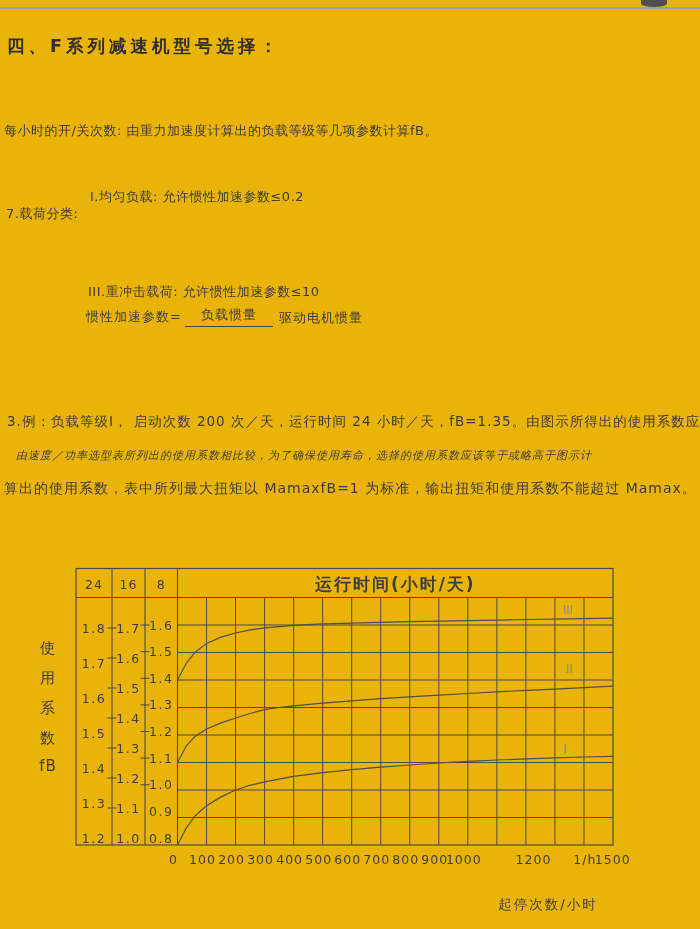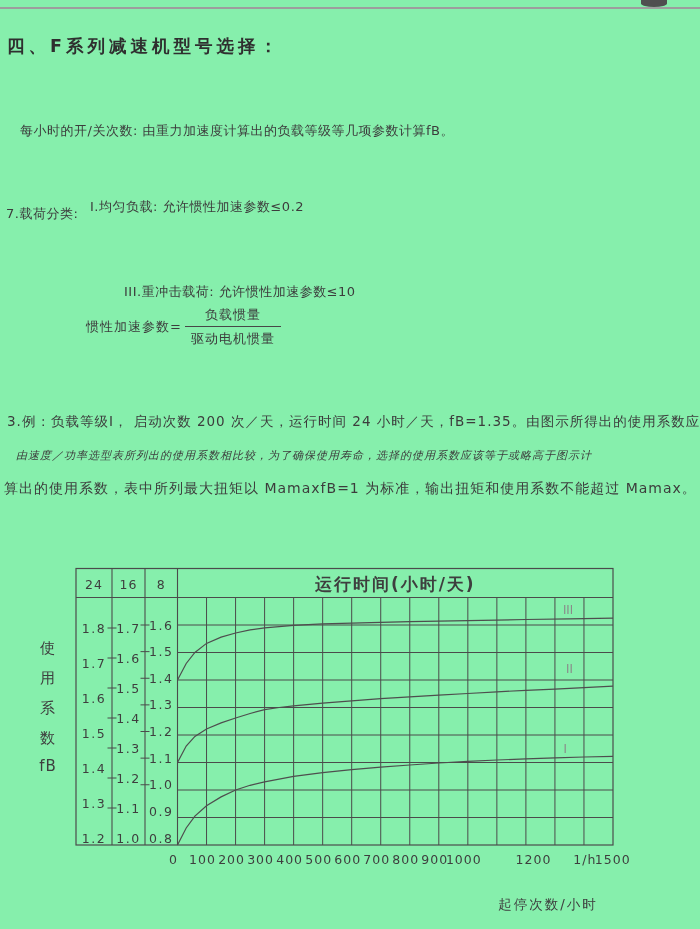--- a/index.html
+++ b/index.html
@@ -1,47 +1,47 @@
 <!DOCTYPE html>
 <html><head>
 <meta charset="utf-8">
 <style>
   html,body{margin:0;padding:0;}
   body{background:#e8e8e8;}
   .page{
     position:relative;
     width:700px;height:929px;
     margin:0 auto;
-    background:#86efac;
+    background:#eab308;
     overflow:hidden;
     font-family:"DejaVu Sans",sans-serif;
     color:#3c3c3c;
   }
   .toprule{position:absolute;left:0;top:7px;width:700px;height:2px;background:#9d9d9d;}
   .notch{position:absolute;left:641px;top:0;width:26px;height:7px;background:#4f4f4f;border-radius:0 0 50% 50%;}
   .title{
     position:absolute;left:7px;top:34px;margin:0;
     font-size:17.5px;font-weight:bold;letter-spacing:4px;color:#2f2f2f;
     white-space:nowrap;
   }
   .t{position:absolute;font-size:13px;letter-spacing:.5px;white-space:nowrap;color:#3c3c3c;}
   .p1 {left:5px;  top:89px;}
-  .p1b{left:20px; top:122px;}
+  .p1b{left:4px; top:122px;}
   .p2l{left:6px;  top:205px;}
-  .p2a{left:90px; top:198px;}
+  .p2a{left:90px; top:188px;}
   .p2b{left:88px; top:246px;}
-  .p2c{left:88px; top:283px;margin-left:36px;}
+  .p2c{left:88px; top:283px;}
   .p3a{left:7px; top:413px;font-size:13.5px;letter-spacing:1px;}
   .p3b{left:16px; top:448px;font-size:11px;letter-spacing:1px;font-style:italic;}
   .p3c{left:4px; top:480px;font-size:14px;letter-spacing:1px;}
   .formula{
     position:absolute;left:86px;top:306px;
     display:flex;align-items:center;font-size:13px;letter-spacing:1px;white-space:nowrap;
   }
-  .frac{display:inline-flex;flex-direction:column;text-align:center;margin-left:3px;}
+  .frac{display:inline-flex;flex-direction:row;text-align:center;margin-left:3px;}
   .frac .num{padding:0 16px 3px;border-bottom:1.5px solid #474747;line-height:17px;}
   .frac .den{padding:3px 6px 0;line-height:17px;}
   #chart-svg{position:absolute;left:0;top:0;width:700px;height:929px;}
 </style>
 </head>
 <body>
 
 <div class="page">
   <div class="toprule"></div>
   <div class="notch"></div>

